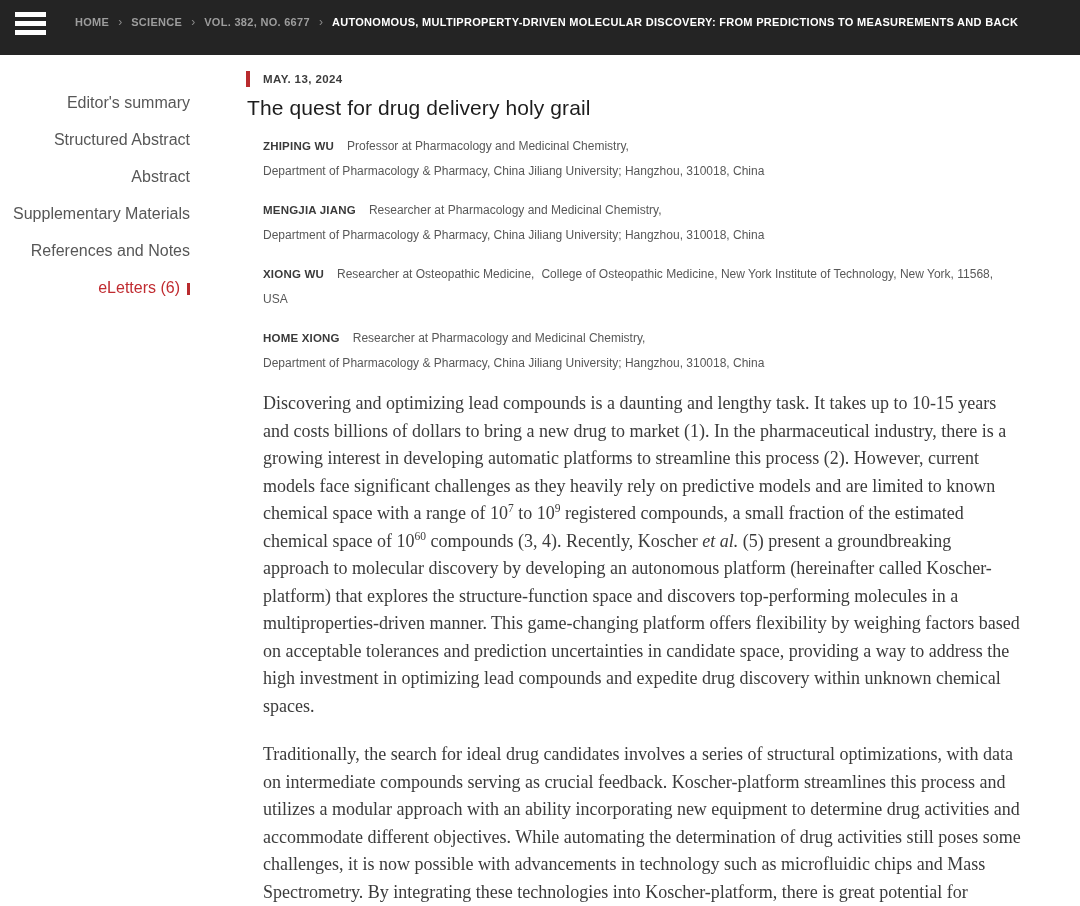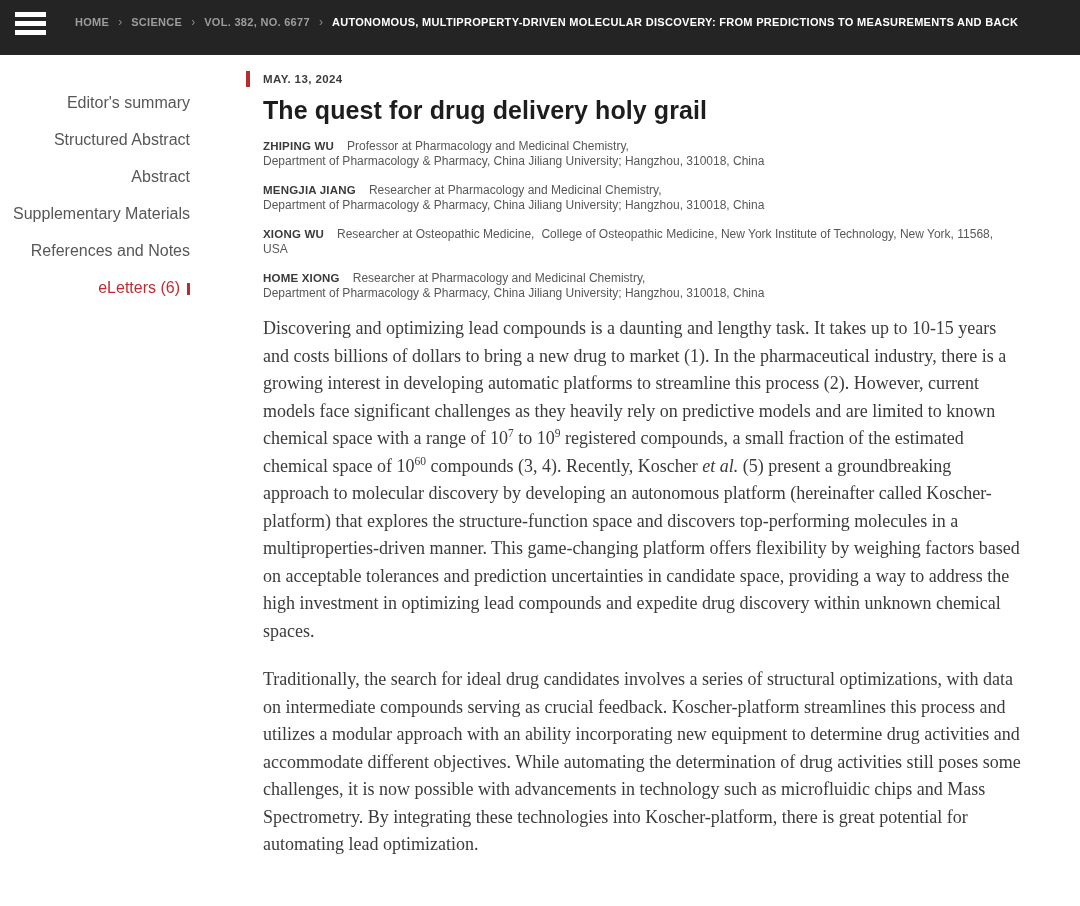--- a/index.html
+++ b/index.html
@@ -96,33 +96,33 @@
     flex-shrink: 0;
   }
   .article-date {
     margin-left: 13px;
     font-size: 11.5px;
     font-weight: bold;
     letter-spacing: 0.4px;
     color: #3c3c3c;
   }
   .article-title {
-    margin: 9px 0 0 17px;
-    font-size: 25px;
-    font-weight: bold;
+    margin: 9px 0 0 1px;
+    font-size: 21px;
+    font-weight: normal;
     color: #1d1d1d;
     letter-spacing: 0.1px;
   }
   .authors {
     margin: 14px 0 0 17px;
   }
   .author {
     font-size: 12px;
     color: #585858;
-    line-height: 15px;
+    line-height: 25px;
     margin-bottom: 14px;
   }
   .author-name {
     font-weight: bold;
     color: #3a3a3a;
     font-size: 11.5px;
     letter-spacing: 0.2px;
     margin-right: 13px;
   }
   .author-affil { display: block; }

